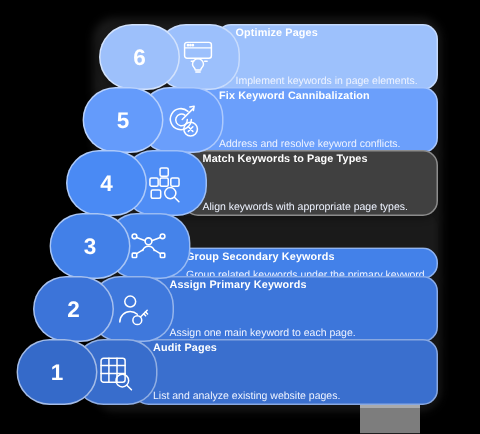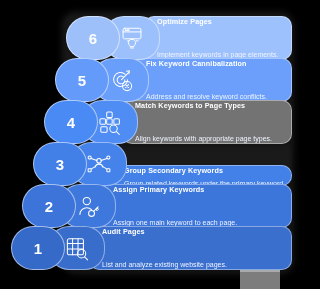--- a/index.html
+++ b/index.html
@@ -150,21 +150,21 @@
     <svg width="27" height="27" viewBox="0 0 32 32" fill="none" stroke="#ffffff" stroke-width="1.2" stroke-linecap="round" stroke-linejoin="round">
       <rect x="11.5" y="3.5" width="6.5" height="6.5" rx="1.2"></rect>
       <rect x="3.5" y="11.5" width="6.5" height="6.5" rx="1.2"></rect>
       <rect x="11.5" y="11.5" width="6.5" height="6.5" rx="1.2"></rect>
       <rect x="20" y="11.5" width="6.5" height="6.5" rx="1.2"></rect>
       <rect x="4.5" y="21" width="7.5" height="6.5" rx="1.2"></rect>
       <circle cx="19.6" cy="23.4" r="4.4"></circle>
       <path d="M23 26.8l3.4 3.4"></path>
     </svg>
         </div>
-        <div class="textcell" style="background: #737373;">
+        <div class="textcell" style="background: #404040;">
           <div class="ttl">Match Keywords to Page Types</div>
           <div class="desc">Align keywords with appropriate page types.</div>
         </div>
       </div>
       <div class="row" style="left: 33px; top: 142px; width: 259px;">
         <div class="numcell" style="background: rgb(66, 128, 232);">
           <span>3</span>
         </div>
         <div class="iconcell" style="background: rgb(69, 131, 234);">
     <svg width="28" height="28" viewBox="0 0 32 32" fill="none" stroke="#ffffff" stroke-width="1.2" stroke-linecap="round" stroke-linejoin="round">

